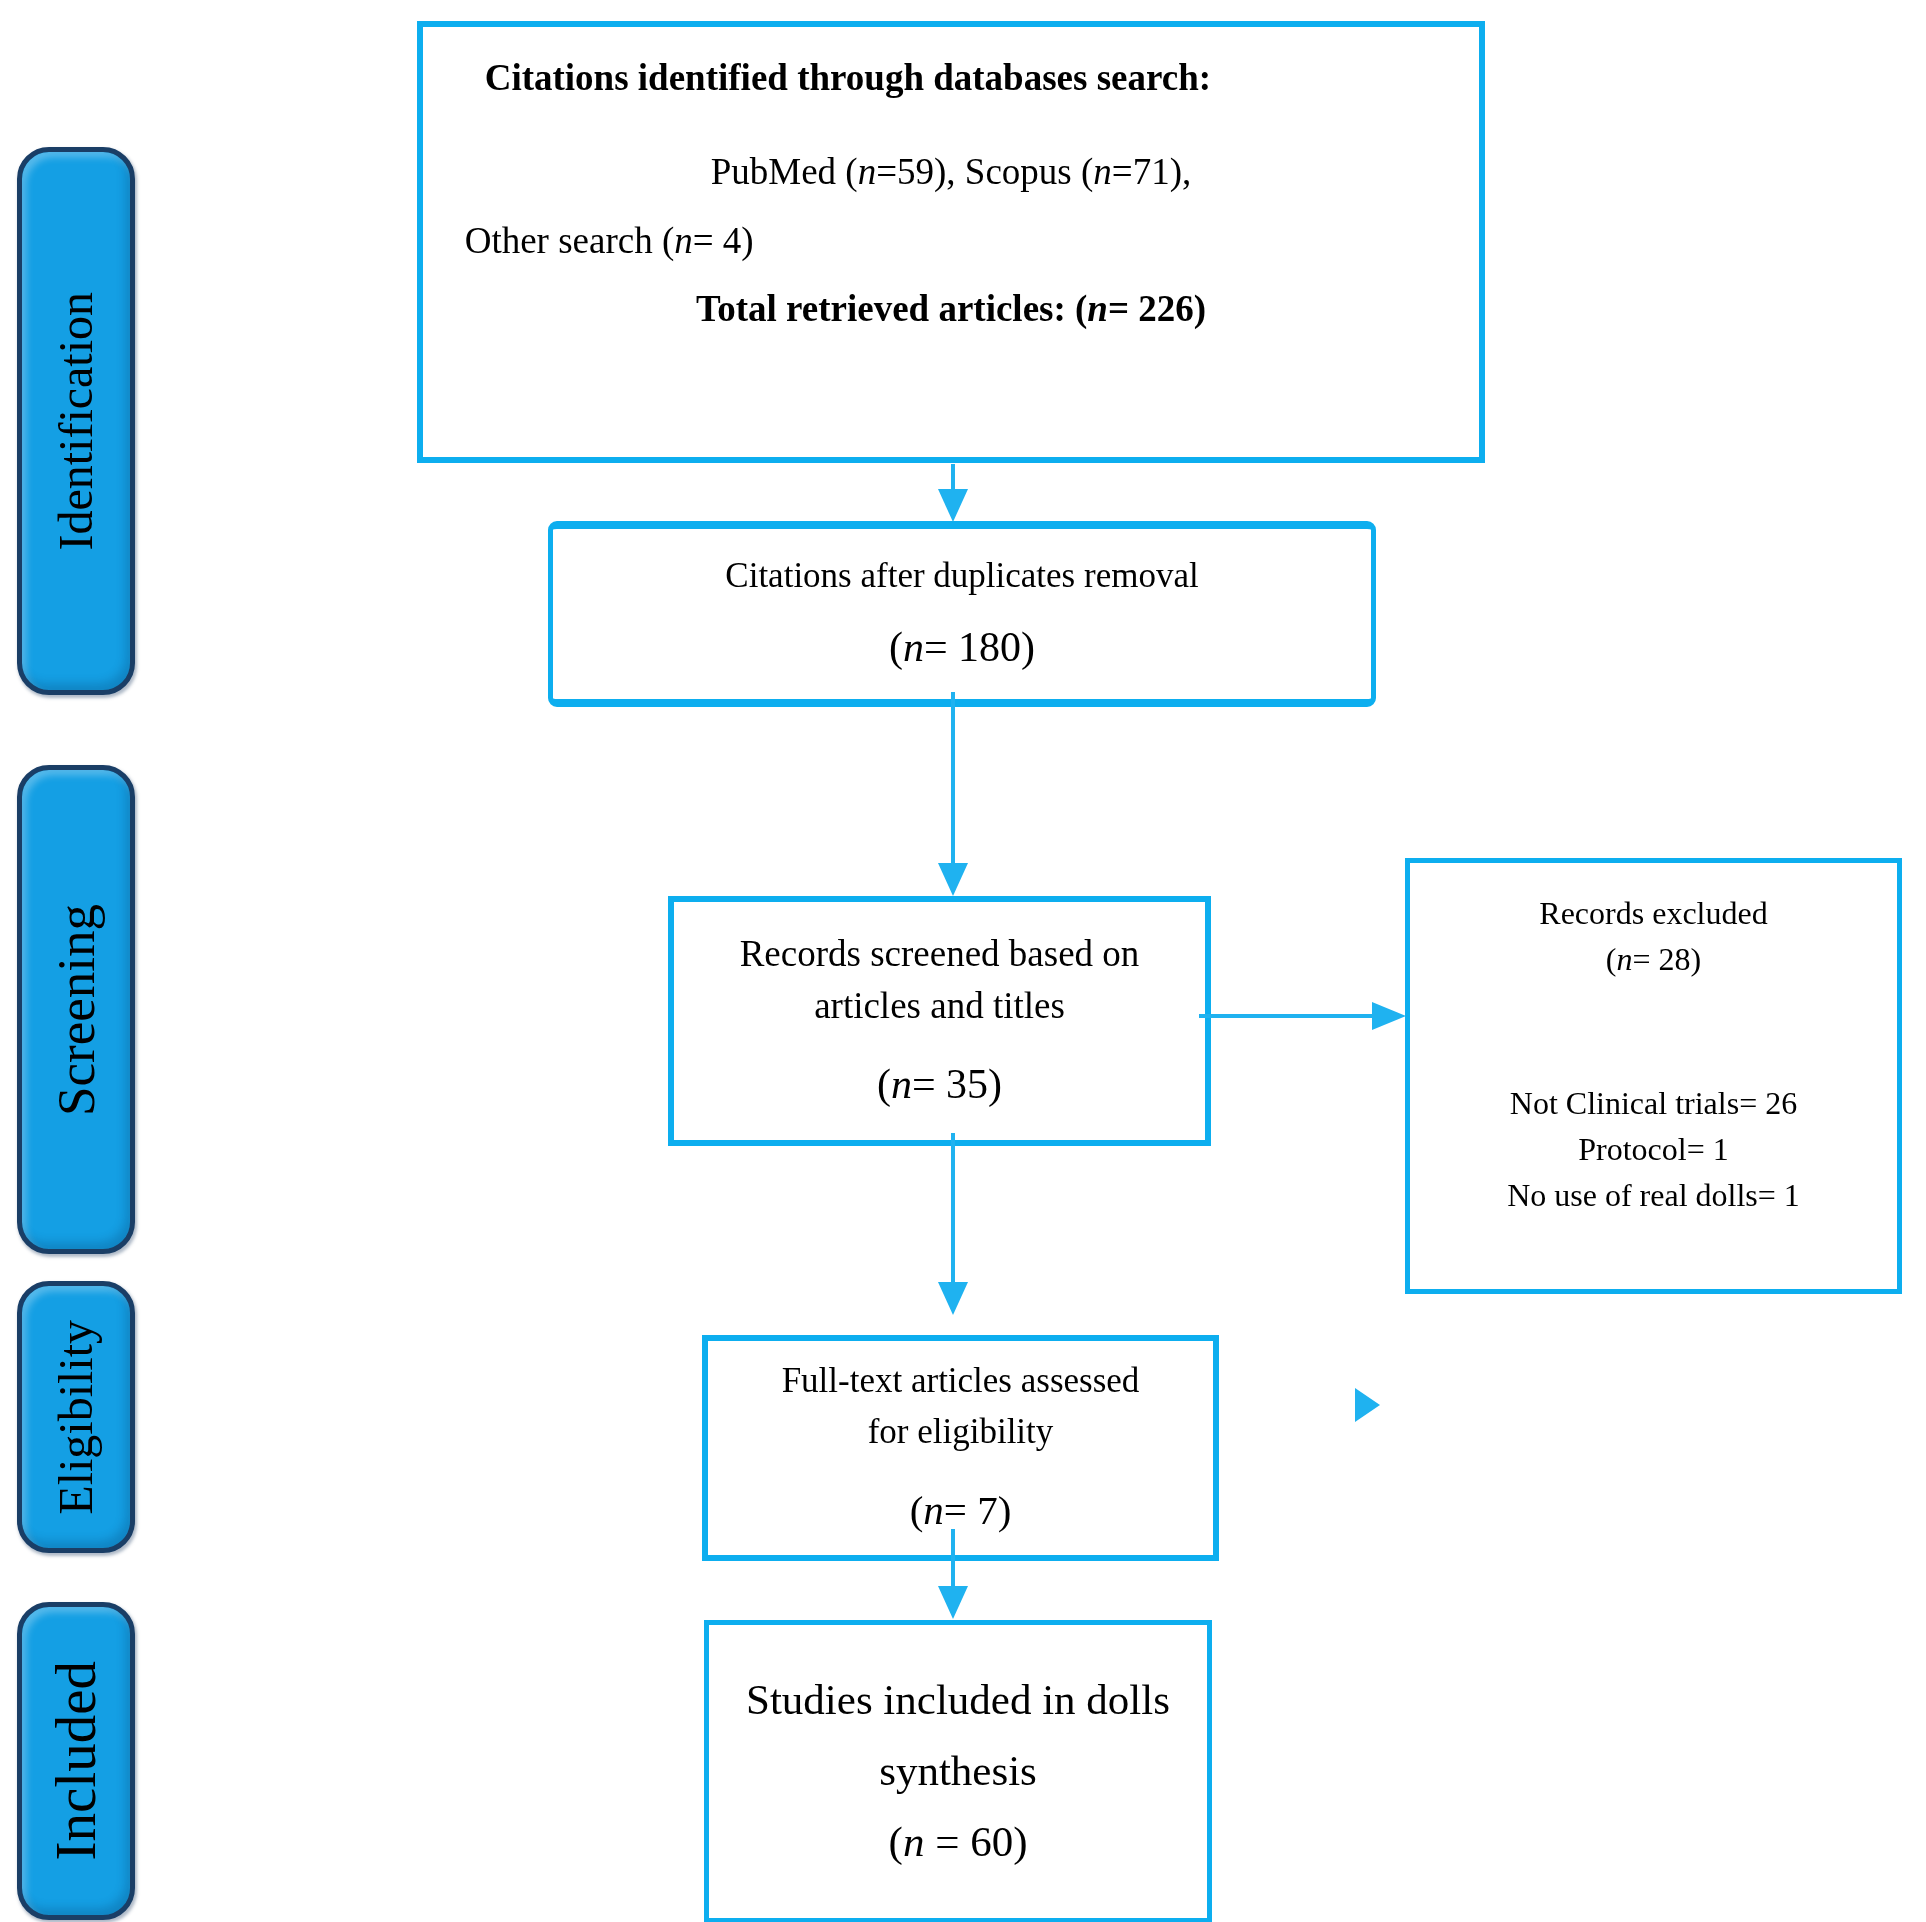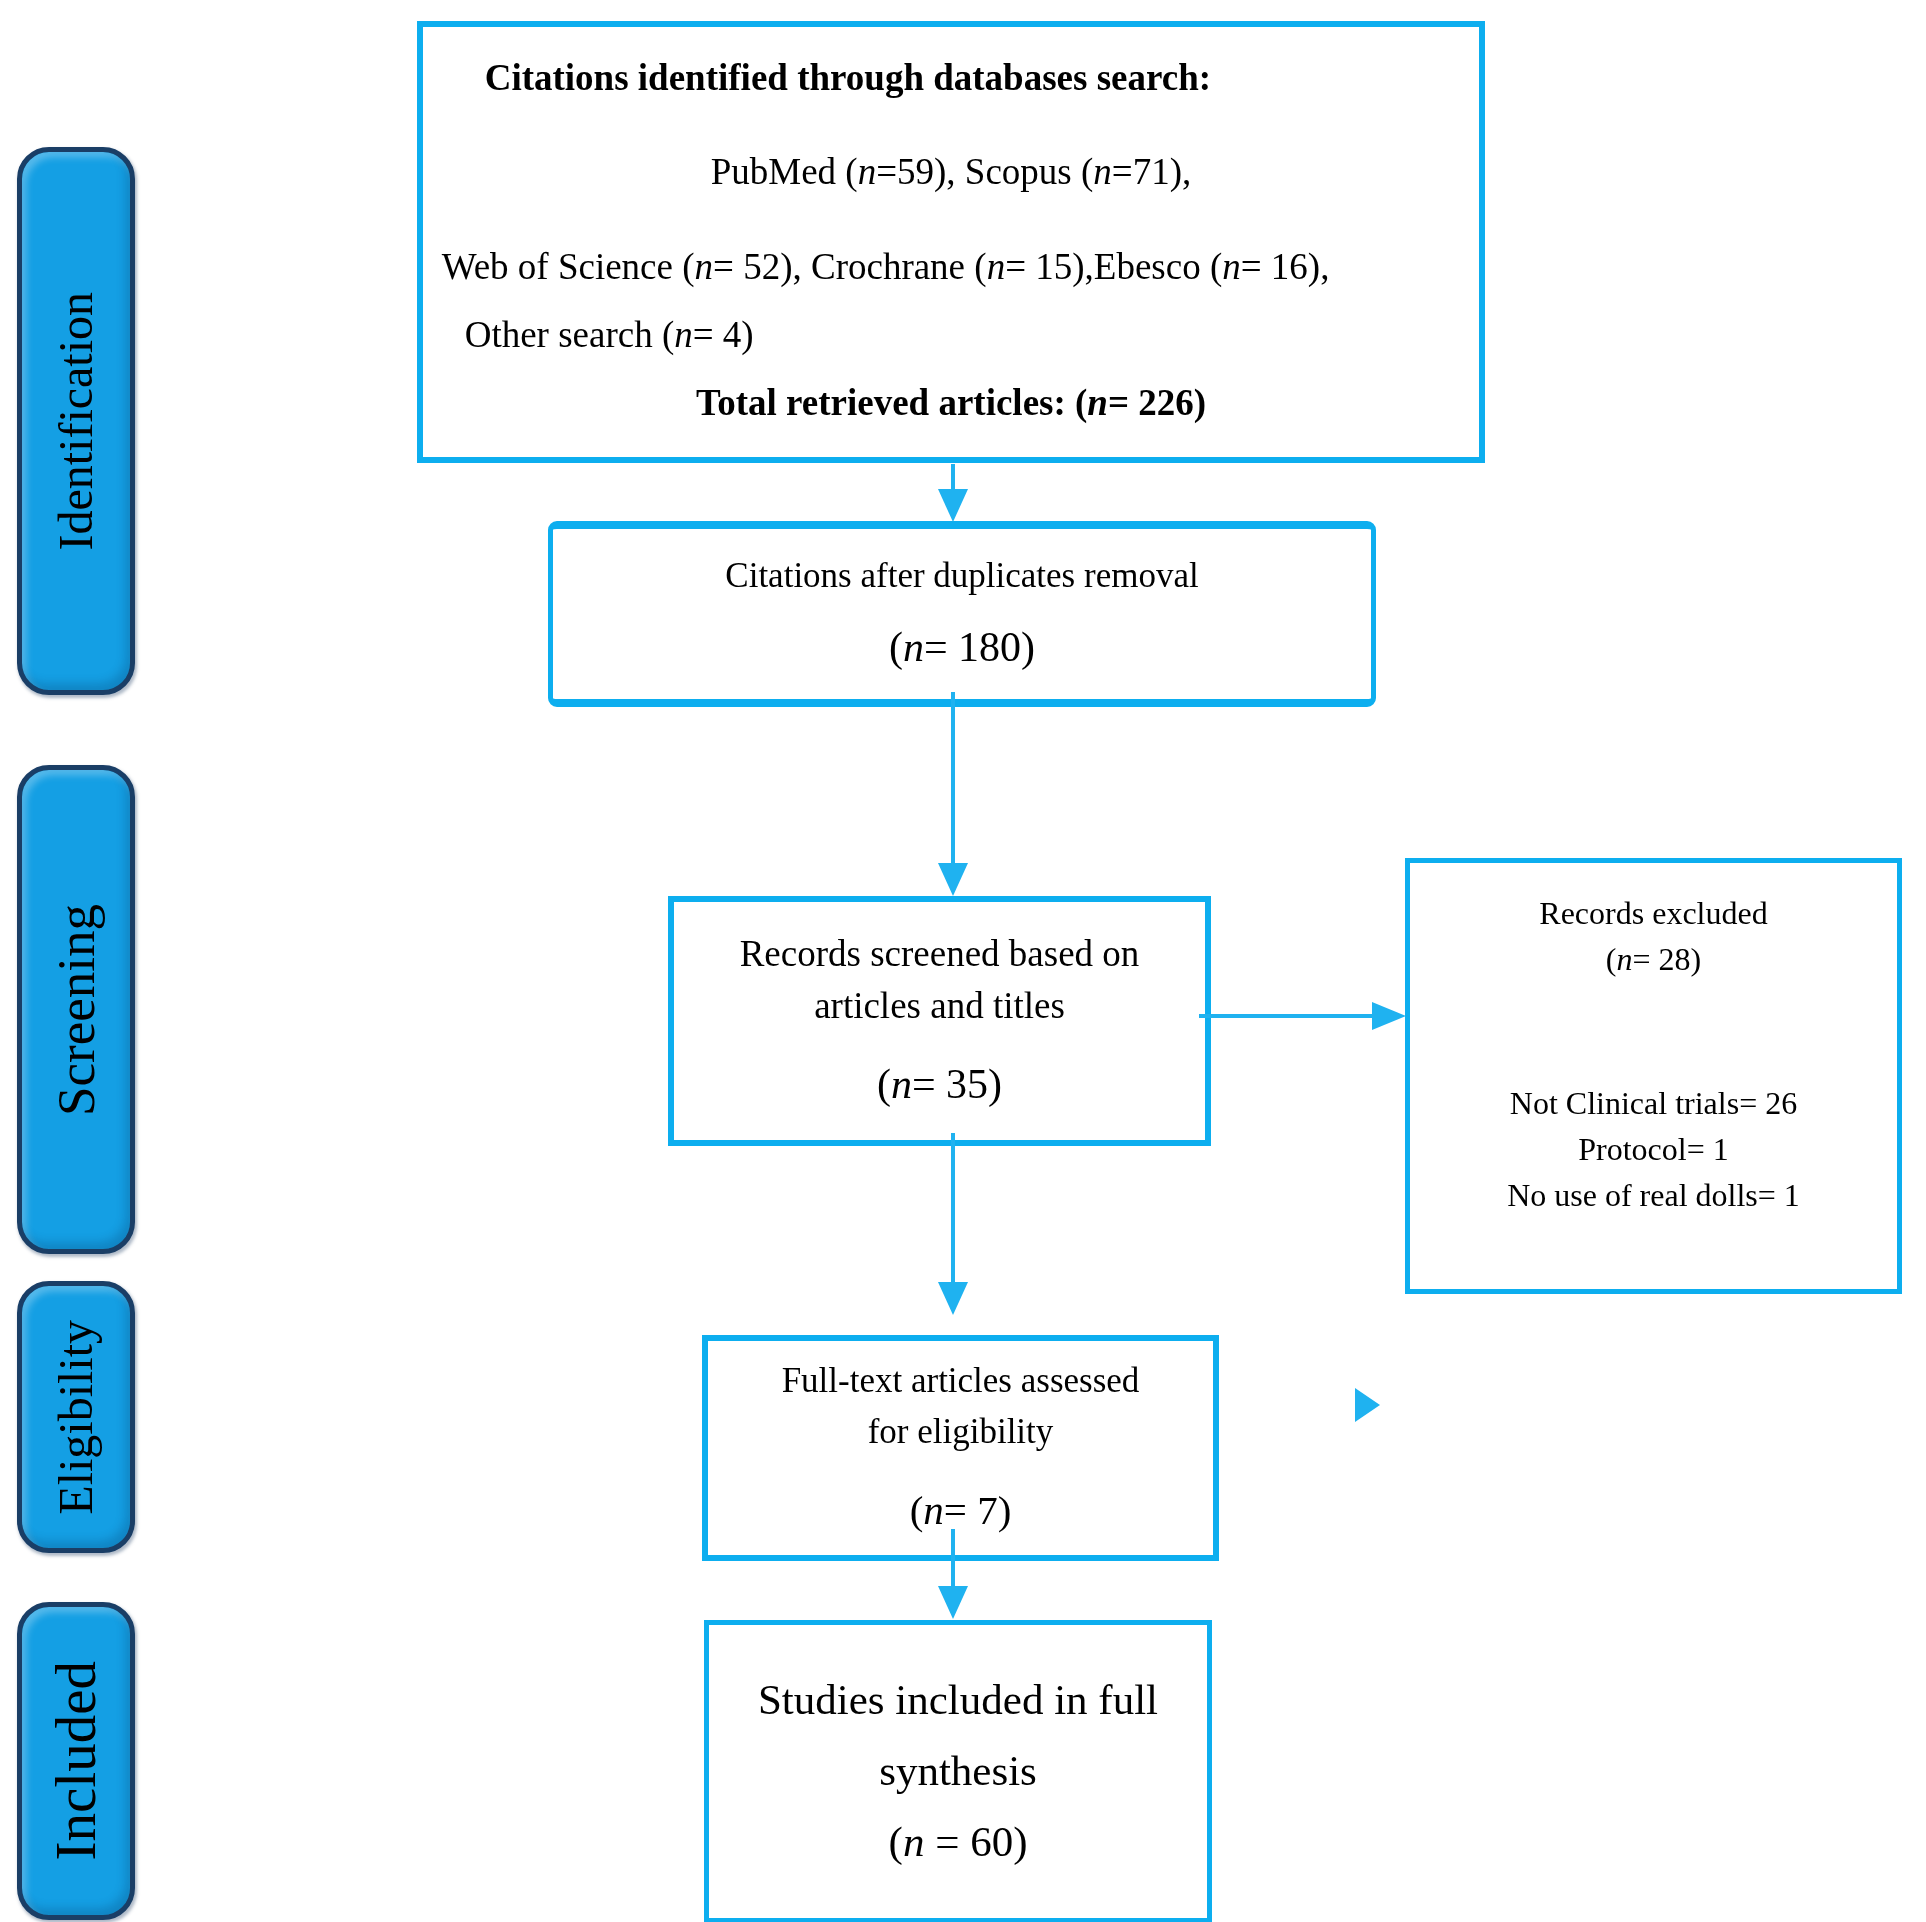--- a/index.html
+++ b/index.html
@@ -68,21 +68,20 @@
   <div class="stage" style="left: 16.5px; top: 1281px; width: 108px; height: 262px; font-size: 48px; background: rgb(20, 159, 228); border: 5px solid rgb(26, 62, 102);">
     <span>Eligibility</span>
   </div>
   <div class="stage" style="left: 16.5px; top: 1602px; width: 108px; height: 308px; font-size: 57px; background: rgb(20, 159, 228); border: 5px solid rgb(26, 62, 102);">
     <span>Included</span>
   </div>
 
   <div id="box-identified" class="fbox" style="left: 417px; top: 21.4px; width: 1068px; height: 442px; border-width: 6.6px; border-style: solid; border-color: rgb(13, 174, 239);">
       <div class="ln bold headpad align-left">Citations identified through databases search:</div>
       <div class="ln bigskip align-center">PubMed (<i>n</i>=59), Scopus (<i>n</i>=71),</div>
-      <div class="ln bigskip align-left">Web of Science (<i>n</i>= 52), Crochrane (<i>n</i>= 15),Ebesco (<i>n</i>= 16),</div>
       <div class="ln indent smallskip align-left">Other search (<i>n</i>= 4)</div>
       <div class="ln bold smallskip align-center">Total retrieved articles: (<i>n</i>= 226)</div>
     </div>
 
   <div id="box-dedup" class="fbox" style="left: 548px; top: 521px; width: 818px; height: 170px; border-width: 8.8px 5px; border-style: solid; border-color: rgb(13, 174, 239); border-radius: 9px;">
       <div class="ln">Citations after duplicates removal</div>
       <div class="ln large gap">(<i>n</i>= 180)</div>
     </div>
 
   <div id="box-screened" class="fbox" style="left: 668px; top: 896px; width: 531px; height: 238px; border-width: 6px; border-style: solid; border-color: rgb(13, 174, 239);">
@@ -100,21 +99,21 @@
       <div class="ln">No use of real dolls= 1</div>
     </div>
 
   <div id="box-fulltext" class="fbox" style="left: 702px; top: 1315px; width: 505px; height: 214px; border-width: 6px; border-style: solid; border-color: rgb(13, 174, 239);">
       <div class="ln">Full-text articles assessed</div>
       <div class="ln">for eligibility</div>
       <div class="ln large gap">(<i>n</i>= 7)</div>
     </div>
 
   <div id="box-included" class="fbox" style="left: 704px; top: 1620px; width: 498px; height: 293px; border-width: 5px; border-style: solid; border-color: rgb(13, 174, 239);">
-      <div class="ln">Studies included in full</div>
+      <div class="ln">Studies included in dolls</div>
       <div class="ln">synthesis</div>
       <div class="ln">(<i>n</i> = 60)</div>
     </div>
 
   <div class="vline" style="left: 951px; top: 464px; height: 30px; background: rgb(31, 178, 240);"></div>
   <div class="head-down" style="left: 938px; top: 489px; border-top: 33px solid rgb(31, 178, 240);"></div>
 
   <div class="vline" style="left: 951px; top: 692px; height: 173px; background: rgb(31, 178, 240);"></div>
   <div class="head-down" style="left: 938px; top: 863px; border-top: 33px solid rgb(31, 178, 240);"></div>
 

